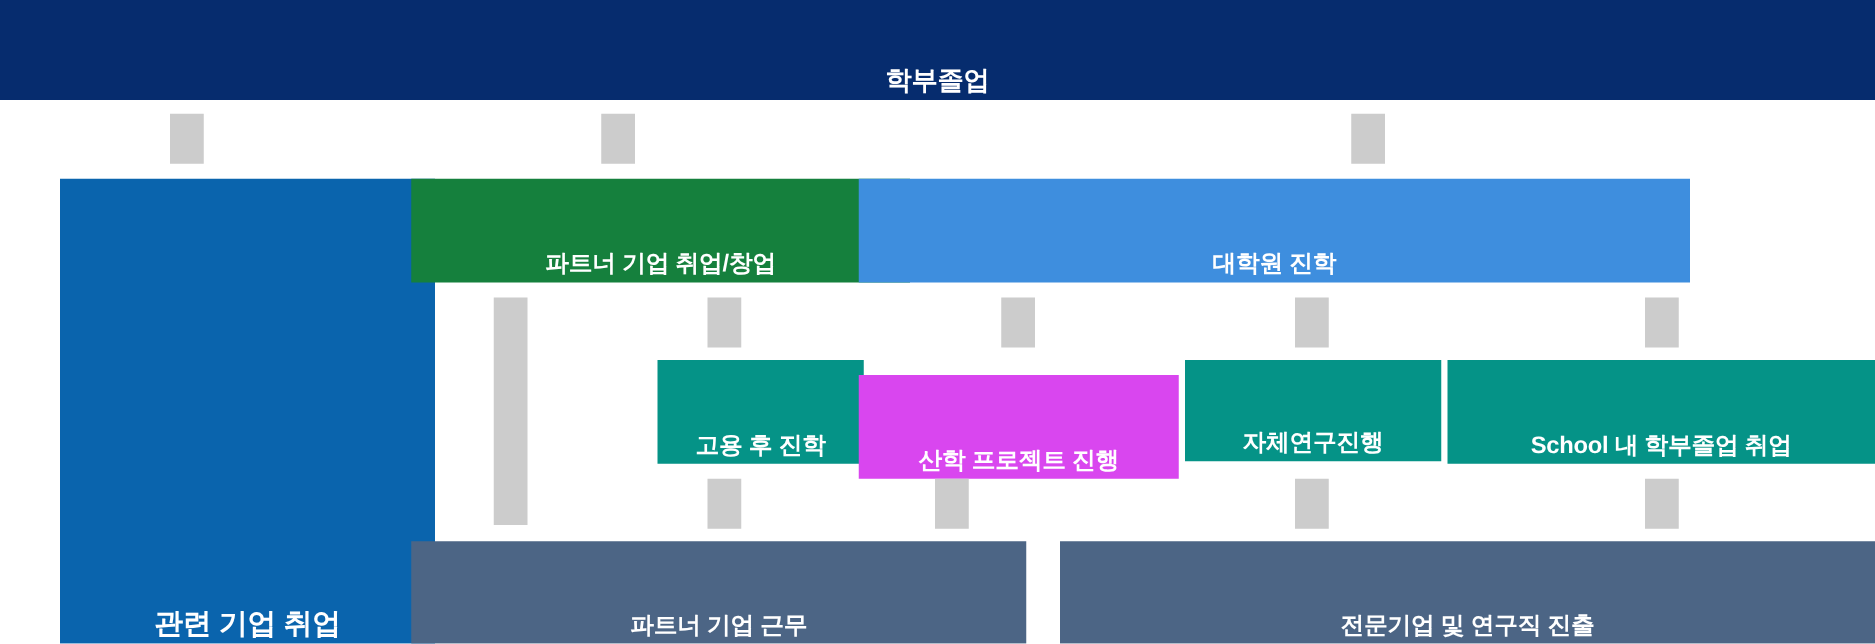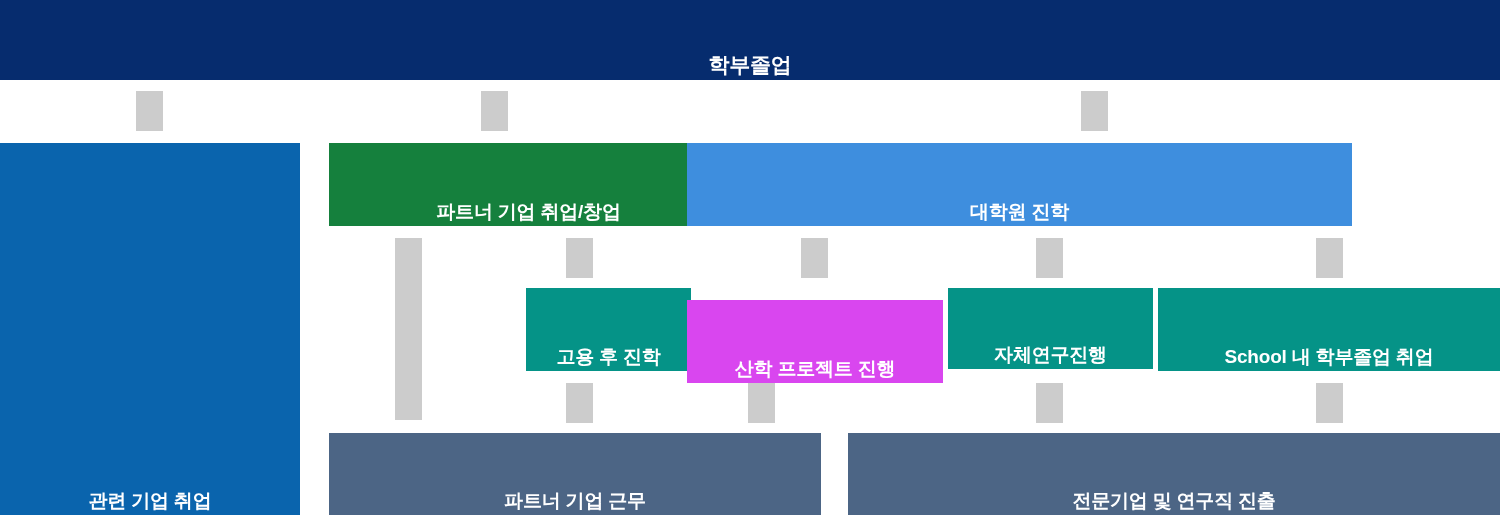--- a/index.html
+++ b/index.html
@@ -38,21 +38,22 @@
   .node-lvl2 {
     font-size: 19px;
   }
   .node-lvl3 {
     font-size: 19px;
   }
   .node-lvl4 {
     font-size: 19px;
   }
   .node-left {
-    font-size: 19px;
+    font-size: 23px;
+    margin-left: 48px;
   }
   .connector {
     position: absolute;
     background: #cccccc;
   }
 </style>
 </head>
 <body>
 
 <div id="diagram-root">

